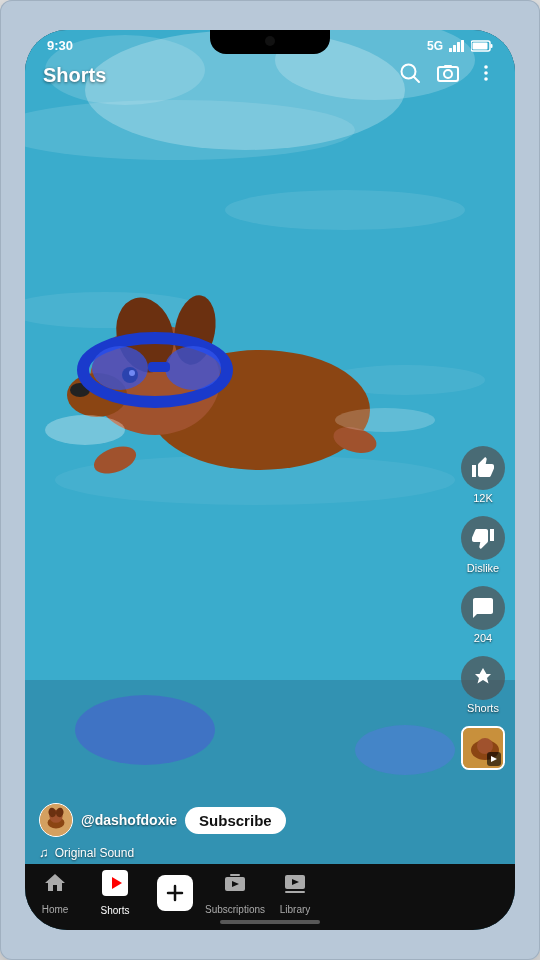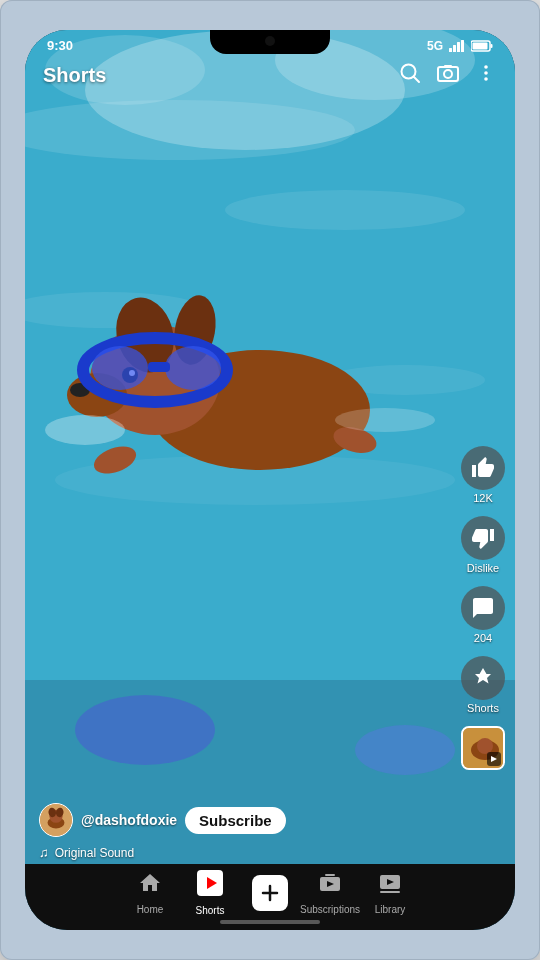--- a/index.html
+++ b/index.html
@@ -260,21 +260,21 @@
 
     
     .bottom-nav {
       position: absolute;
       bottom: 0;
       left: 0;
       right: 0;
       height: 66px;
       background: #0f0f0f;
       display: flex;
-      justify-content: center;
+      justify-content: flex-start;
       align-items: center;
       z-index: 10;
       padding-bottom: 8px;
     }
 
     .nav-item {
       display: flex;
       flex-direction: column;
       align-items: center;
       gap: 3px;

